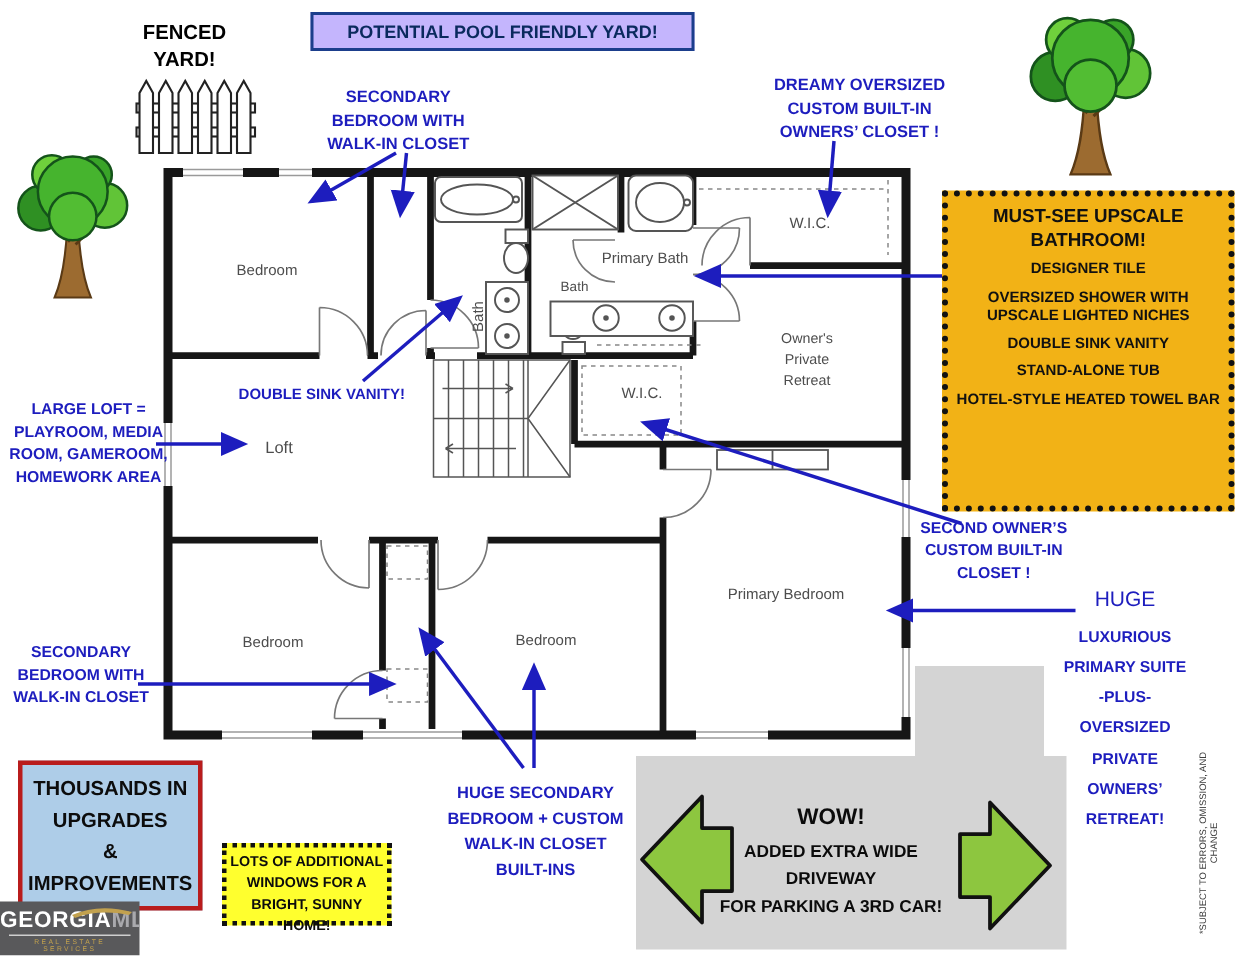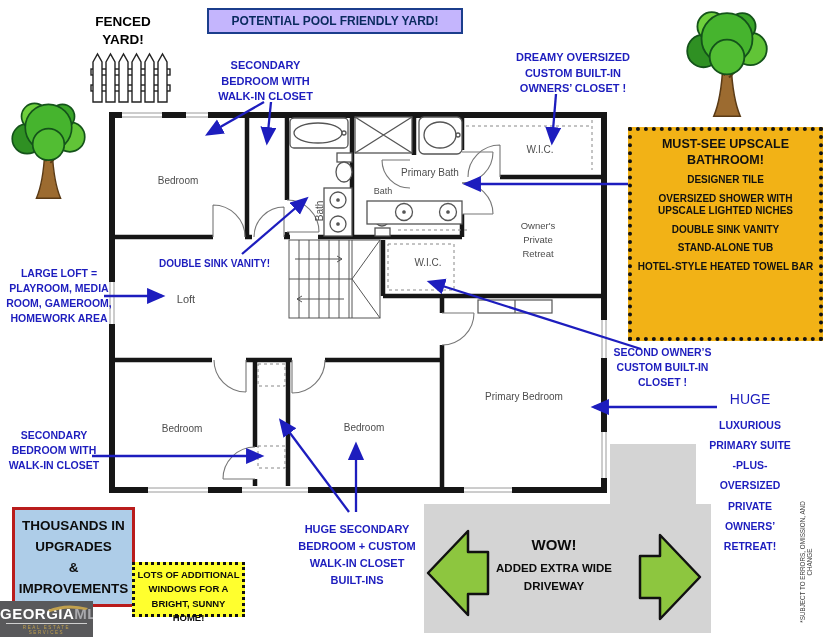--- a/index.html
+++ b/index.html
@@ -16,21 +16,21 @@
   .pool-banner{position:absolute;left:207px;top:8px;width:252px;height:22px;background:#c4b5fd;
                border:2px solid #1b3e8c;color:#0a2a5e;font-weight:700;font-size:12px;
                text-align:center;line-height:22px;}
   .must-see{position:absolute;left:628px;top:127px;width:183px;height:196px;background:#f2b216;
             border:4px dotted #121212;padding:6px 2px 4px 2px;text-align:center;color:#111;}
   .must-see .ttl{font-weight:700;font-size:12.5px;line-height:1.25;white-space:pre-line;margin-bottom:5px;}
   .must-see .itm{font-weight:700;font-size:10px;line-height:1.25;white-space:pre-line;margin:6px 0;}
   .thousands{position:absolute;left:12px;top:475px;width:117px;height:88px;background:#aecde8;
              border:3px solid #b91c1c;color:#0c0c0c;font-weight:700;font-size:13.5px;line-height:1.55;
              text-align:center;white-space:pre-line;padding-top:6px;margin-top:32px;}
-  .win-box{position:absolute;left:132px;top:562px;width:107px;height:46px;background:#ffff2e;
+  .win-box{position:absolute;left:148px;top:562px;width:107px;height:46px;background:#ffff2e;
            border:3px dotted #111;color:#0c0c0c;font-weight:700;font-size:9.5px;line-height:1.5;
            text-align:center;white-space:pre-line;padding-top:3px;}
   .wow-wrap{position:absolute;left:468px;top:536px;width:172px;text-align:center;color:#0b0b0b;}
   .wow-wrap .w1{font-weight:700;font-size:15px;margin-bottom:6px;}
   .wow-wrap .w2{font-weight:700;font-size:11.5px;line-height:1.6;}
   .huge-wrap{position:absolute;left:700px;top:391px;width:100px;text-align:center;color:#1d1dbe;}
   .huge-wrap .h1{font-weight:400;font-size:14px;margin-bottom:8px;}
   .huge-wrap .h2{font-weight:700;font-size:10.5px;line-height:1.92;white-space:pre-line;}
   .logo{position:absolute;left:0;top:601px;width:93px;height:36px;background:#59595b;
         text-align:center;overflow:hidden;}
@@ -277,20 +277,21 @@
 <div class="thousands">THOUSANDS IN
 UPGRADES
 &amp;
 IMPROVEMENTS</div>
 <div class="win-box">LOTS OF ADDITIONAL
 WINDOWS FOR A
 BRIGHT, SUNNY HOME!</div>
 <div class="wow-wrap">
   <div class="w1">WOW!</div>
   <div class="w2">ADDED EXTRA WIDE DRIVEWAY</div>
+  <div class="w2">FOR PARKING A 3RD CAR!</div>
 </div>
 
 <div class="room-label" style="left:178px;top:181px;">Bedroom</div>
 <div class="room-label" style="left:320px;top:211px;transform:translate(-50%,-50%) rotate(-90deg);">Bath</div>
 <div class="room-label" style="left:430px;top:173px;">Primary Bath</div>
 <div class="room-label" style="left:383px;top:191px;font-size:9px;">Bath</div>
 <div class="room-label" style="left:540px;top:150px;">W.I.C.</div>
 <div class="room-label" style="left:538px;top:240px;font-size:9.5px;line-height:1.45;">Owner's
 Private
 Retreat</div>

